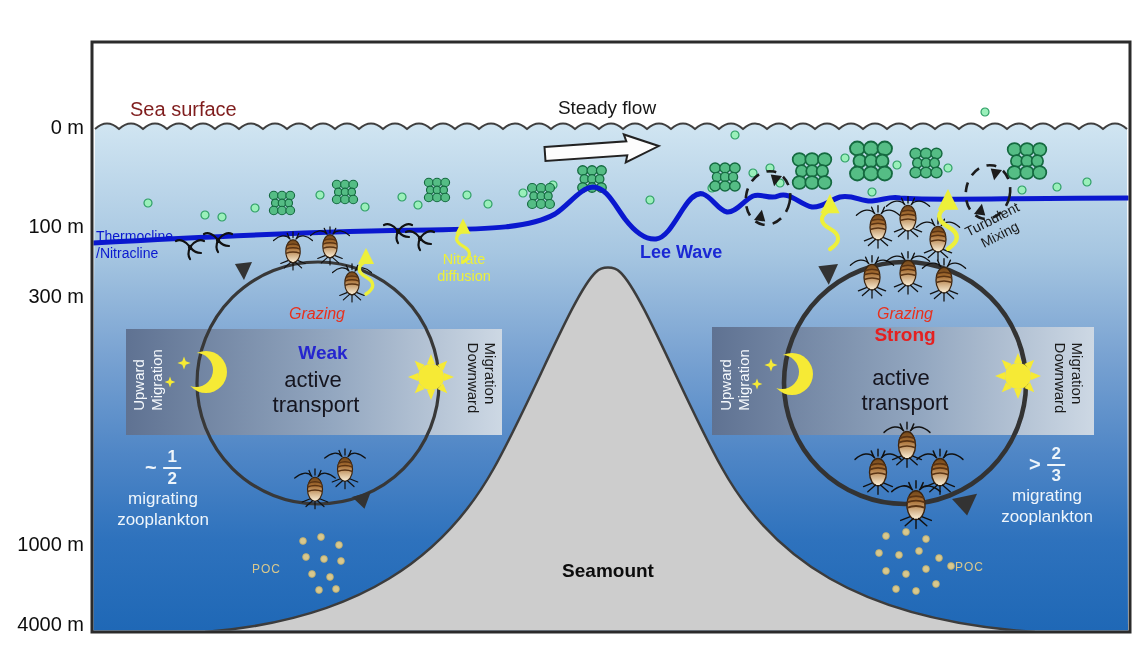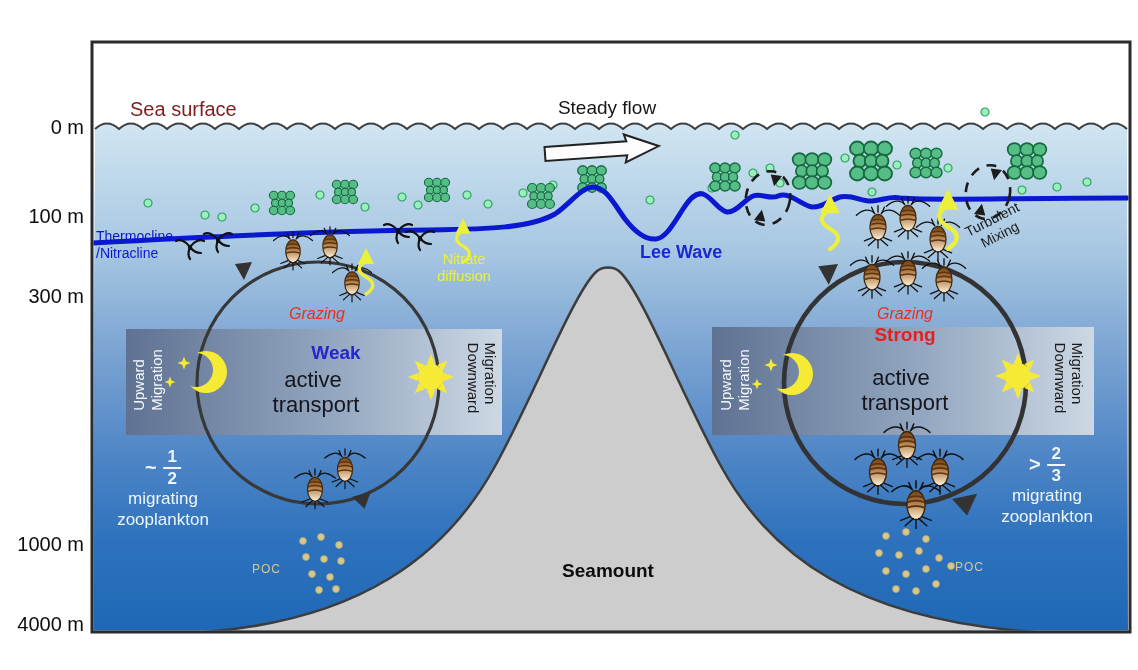--- a/index.html
+++ b/index.html
@@ -282,21 +282,21 @@
       <path class="flowarrow" d="M 0,-7 L 82,-7 L 80,-14 L 114,0 L 80,14 L 82,7 L 0,7 Z"></path>
     </g>
 
     <path id="wavepath" class="waveline" d="M95,129q12,-11 24,0q12,-11 24,0q12,-11 24,0q12,-11 24,0q12,-11 24,0q12,-11 24,0q12,-11 24,0q12,-11 24,0q12,-11 24,0q12,-11 24,0q12,-11 24,0q12,-11 24,0q12,-11 24,0q12,-11 24,0q12,-11 24,0q12,-11 24,0q12,-11 24,0q12,-11 24,0q12,-11 24,0q12,-11 24,0q12,-11 24,0q12,-11 24,0q12,-11 24,0q12,-11 24,0q12,-11 24,0q12,-11 24,0q12,-11 24,0q12,-11 24,0q12,-11 24,0q12,-11 24,0q12,-11 24,0q12,-11 24,0q12,-11 24,0q12,-11 24,0q12,-11 24,0q12,-11 24,0q12,-11 24,0q12,-11 24,0q12,-11 24,0q12,-11 24,0q12,-11 24,0q12,-11 24,0q12,-11 24,0"></path>
   </g>
 
   <rect class="frame-line" x="92" y="42" width="1038" height="590"></rect>
 </svg>
 
 <div class="lab depth" style="top:116px">0 m</div>
-<div class="lab depth" style="top:205px">100 m</div>
+<div class="lab depth" style="top:215px">100 m</div>
 <div class="lab depth" style="top:285px">300 m</div>
 <div class="lab depth" style="top:533px">1000 m</div>
 <div class="lab depth" style="top:613px">4000 m</div>
 
 <div class="lab sea" style="left:130px;top:98px">Sea surface</div>
 <div class="lab flow ctr" style="left:607px;top:97px">Steady flow</div>
 
 <div class="lab thermolab" style="left:96px;top:228px">
   <div>Thermocline</div>
   <div>/Nitracline</div>
@@ -305,21 +305,21 @@
   <div>Nitrate</div>
   <div>diffusion</div>
 </div>
 <div class="lab leewave" style="left:640px;top:242px">Lee Wave</div>
 <div class="lab turb" style="left:996px;top:227px">
   <div>Turbulent</div>
   <div>Mixing</div>
 </div>
 
 <div class="lab grazing ctr" style="left:317px;top:305px">Grazing</div>
-<div class="lab strength-weak ctr" style="left:336px;top:342px">Weak</div>
+<div class="lab strength-weak ctr" style="left:323px;top:342px">Weak</div>
 <div class="lab transp ctr" style="left:313px;top:367px">active</div>
 <div class="lab transp ctr" style="left:316px;top:392px">transport</div>
 <div class="vwrap vup" style="left:148px;top:380px">
   <span>Upward</span>
   <span>Migration</span>
 </div>
 <div class="vwrap vdn" style="left:481px;top:378px">
   <span>Downward</span>
   <span>Migration</span>
 </div>

